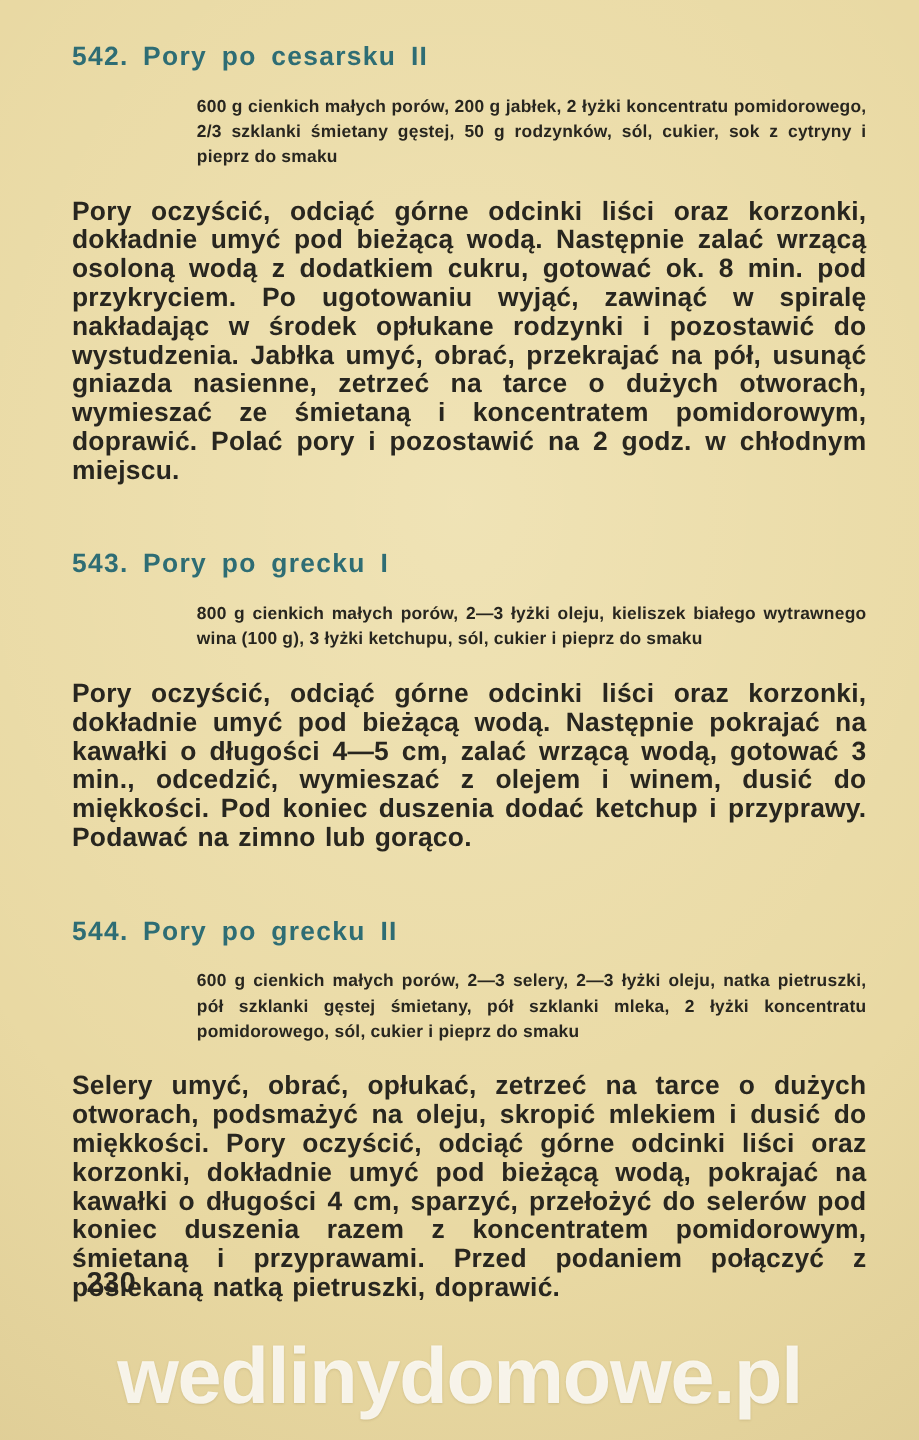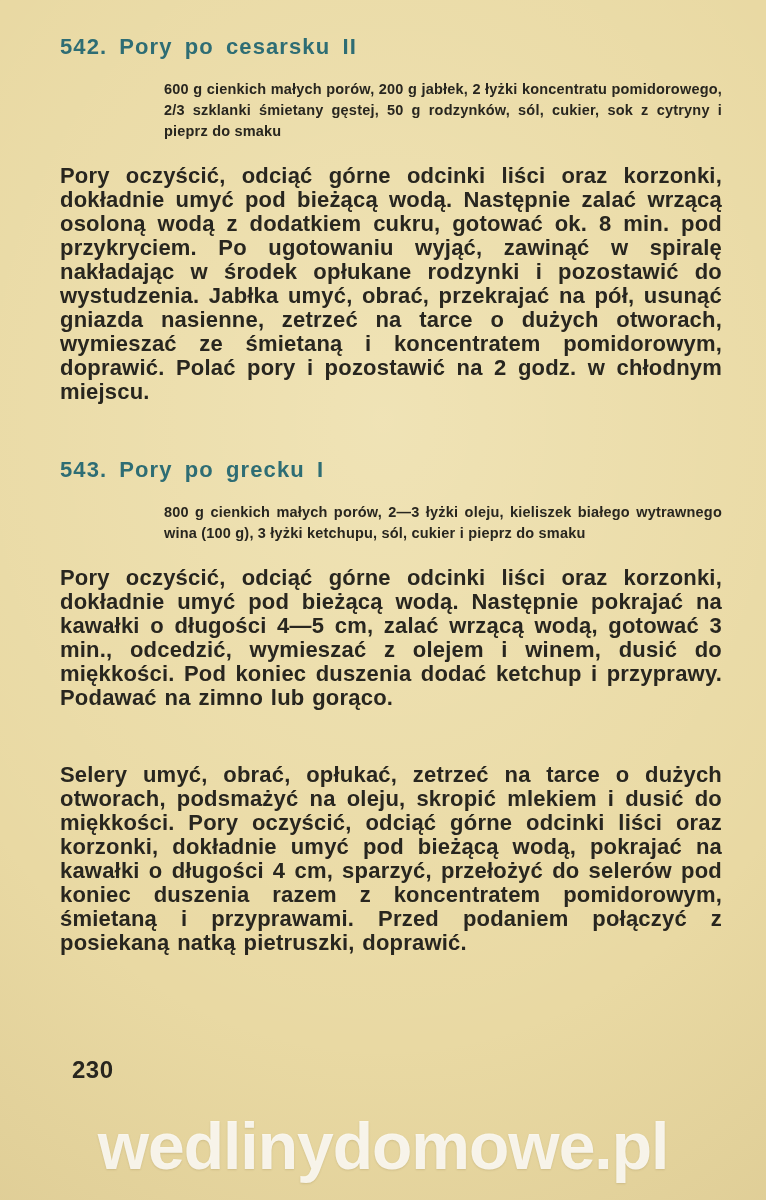--- a/index.html
+++ b/index.html
@@ -95,20 +95,24 @@
 
   <section class="recipe">
     <h2 class="recipe-title">
       <span class="recipe-number">543.</span><span>Pory po grecku I</span>
     </h2>
     <p class="ingredients">800 g cienkich małych porów, 2—3 łyżki oleju, kieliszek białego wytrawnego wina (100 g), 3 łyżki ketchupu, sól, cukier i pieprz do smaku</p>
     <p class="instructions">Pory oczyścić, odciąć górne odcinki liści oraz korzonki, dokładnie umyć pod bieżącą wodą. Następnie pokrajać na kawałki o długości 4—5 cm, zalać wrzącą wodą, gotować 3 min., odcedzić, wymieszać z olejem i winem, dusić do miękkości. Pod koniec duszenia dodać ketchup i przyprawy. Podawać na zimno lub gorąco.</p>
   </section>
 
   <section class="recipe">
+    <h2 class="recipe-title">
+      <span class="recipe-number">544.</span><span>Pory po grecku II</span>
+    </h2>
+    <p class="ingredients">600 g cienkich małych porów, 2—3 selery, 2—3 łyżki oleju, natka pietruszki, pół szklanki gęstej śmietany, pół szklanki mleka, 2 łyżki koncentratu pomidorowego, sól, cukier i pieprz do smaku</p>
     <p class="instructions">Selery umyć, obrać, opłukać, zetrzeć na tarce o dużych otworach, podsmażyć na oleju, skropić mlekiem i dusić do miękkości. Pory oczyścić, odciąć górne odcinki liści oraz korzonki, dokładnie umyć pod bieżącą wodą, pokrajać na kawałki o długości 4 cm, sparzyć, przełożyć do selerów pod koniec duszenia razem z koncentratem pomidorowym, śmietaną i przyprawami. Przed podaniem połączyć z posiekaną natką pietruszki, doprawić.</p>
   </section>
 
   <div class="page-number">230</div>
 
   <div class="watermark">wedlinydomowe.pl</div>
 
 </div>
 
 </body></html>

